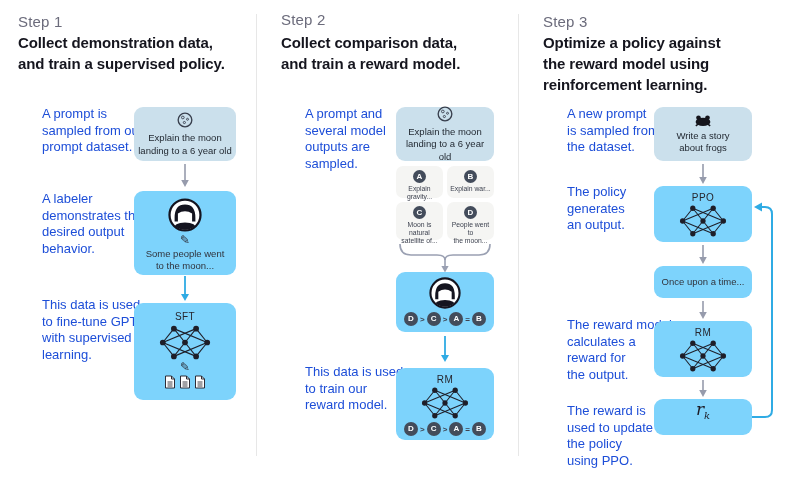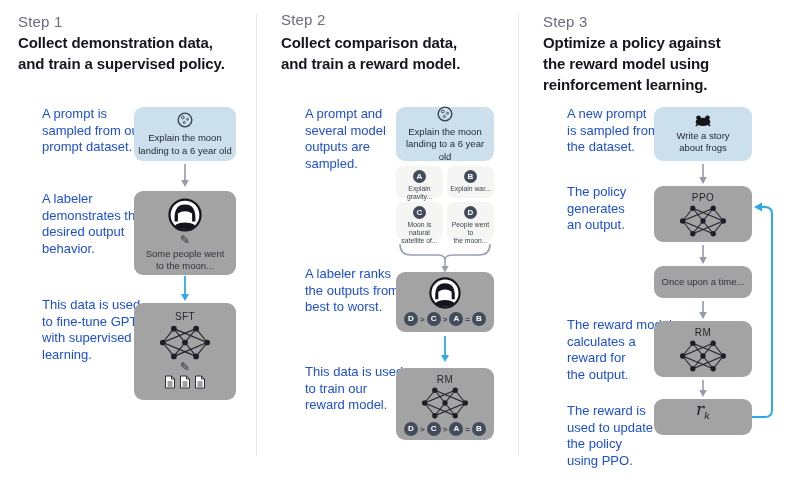--- a/index.html
+++ b/index.html
@@ -13,21 +13,21 @@
   .step-label{font-size:15px; color:#6b6b7b; letter-spacing:.2px;}
   .heading{font-size:15px; font-weight:bold; color:#15151e; line-height:21px; white-space:pre-line; letter-spacing:-.1px;}
   .caption{font-size:13px; color:#1d4ed8; line-height:16.5px; white-space:pre-line;margin-left:24px;}
   .bluebox{
     background:#cbe0ec; border-radius:9px; display:flex; flex-direction:column;
     align-items:center; justify-content:center; text-align:center; padding:5px 4px;
     box-sizing:border-box;
   }
   .bluebox .node-text{font-size:9.5px; line-height:12.5px; color:#232a33; white-space:pre-line; margin-top:3px;}
   .graybox{
-    background:#a3a3a3; border-radius:9px; display:flex; flex-direction:column;
+    background:#7dd3fc; border-radius:9px; display:flex; flex-direction:column;
     align-items:center; text-align:center; box-sizing:border-box;
   }
   .graybox .node-text{font-size:9.5px; line-height:12px; color:#30333c; white-space:pre-line;}
   .model-label{font-size:10px; color:#26262e; letter-spacing:.4px;}
   .pencil{font-size:12px; color:#2b2b36; line-height:12px;}
   .docs-row{display:flex; gap:3px; margin-top:2px;}
   .chip{
     position:absolute; width:47px; background:#f5f5f3; border-radius:7px;
     display:flex; flex-direction:column; align-items:center; padding:4px 2px 3px;
     box-sizing:border-box;
@@ -166,23 +166,20 @@
   </div>
 
   <div class="abs step-label" style="left:281px; top:11px;">Step 2</div>
   <div class="abs heading" style="left:281px; top:32px; width:225px;">Collect comparison data,
 and train a reward model.</div>
 
   <div class="abs caption" style="left:281px; top:106px; width:110px;">A prompt and
 several model
 outputs are
 sampled.</div>
-  <div class="abs caption" style="left:281px; top:266px; width:112px;">A labeler ranks
-the outputs from
-best to worst.</div>
   <div class="abs caption" style="left:281px; top:364px; width:112px;">This data is used
 to train our
 reward model.</div>
 
   <div class="abs bluebox" style="left:396px; top:107px; width:98px; height:54px;">
     <span>
       <svg width="18" height="18" viewBox="0 0 20 20">
         <circle cx="10" cy="10" r="7.6" fill="none" stroke="#39404e" stroke-width="1.5"></circle>
         <circle cx="7.6" cy="7.2" r="1.5" fill="none" stroke="#39404e" stroke-width="1"></circle>
         <circle cx="12.8" cy="9.2" r="1.1" fill="none" stroke="#39404e" stroke-width="1"></circle>

